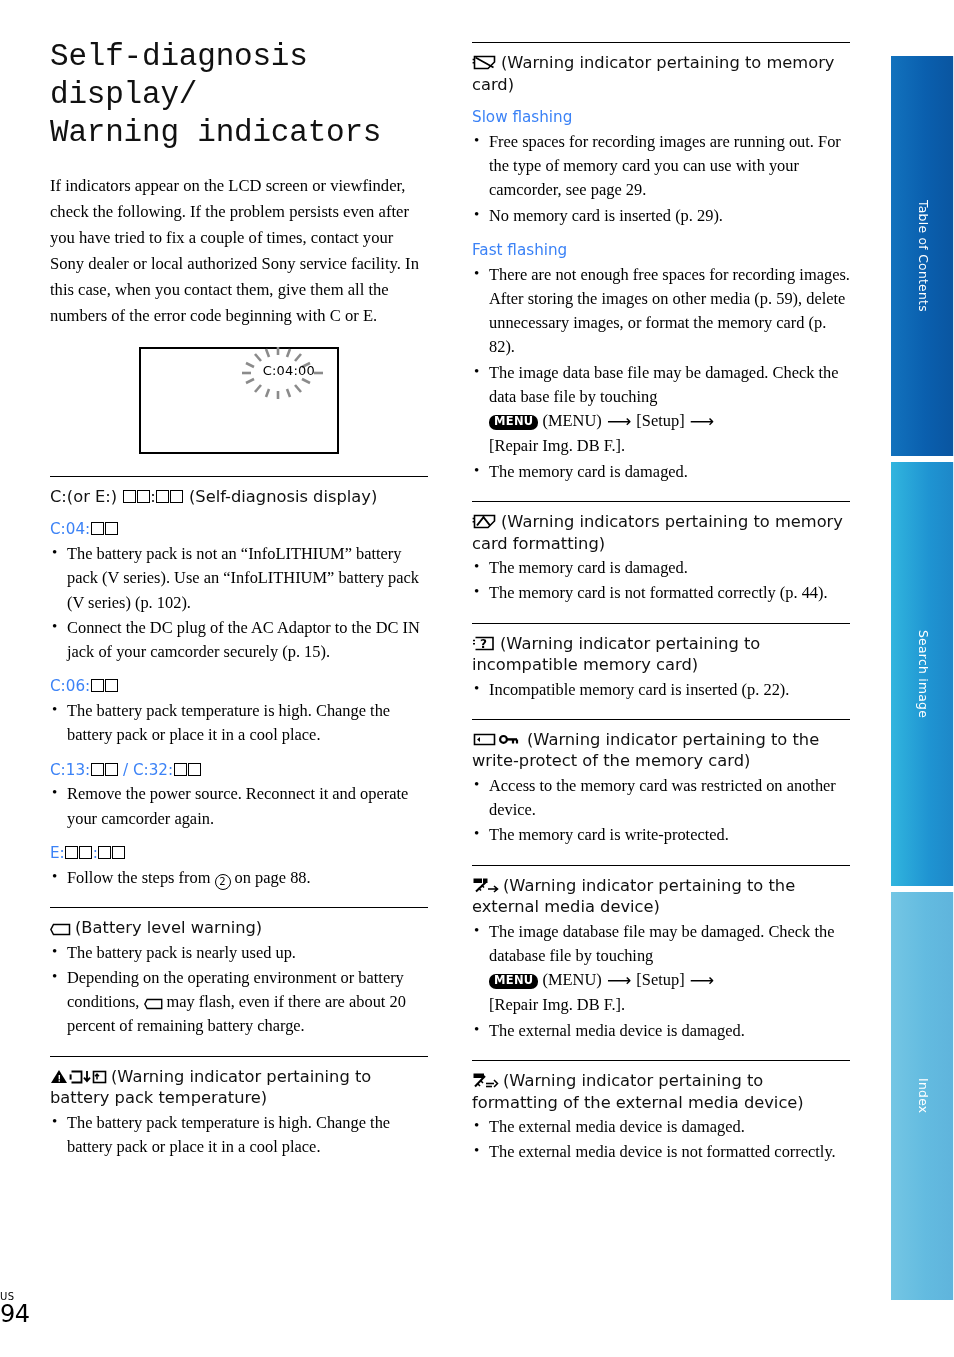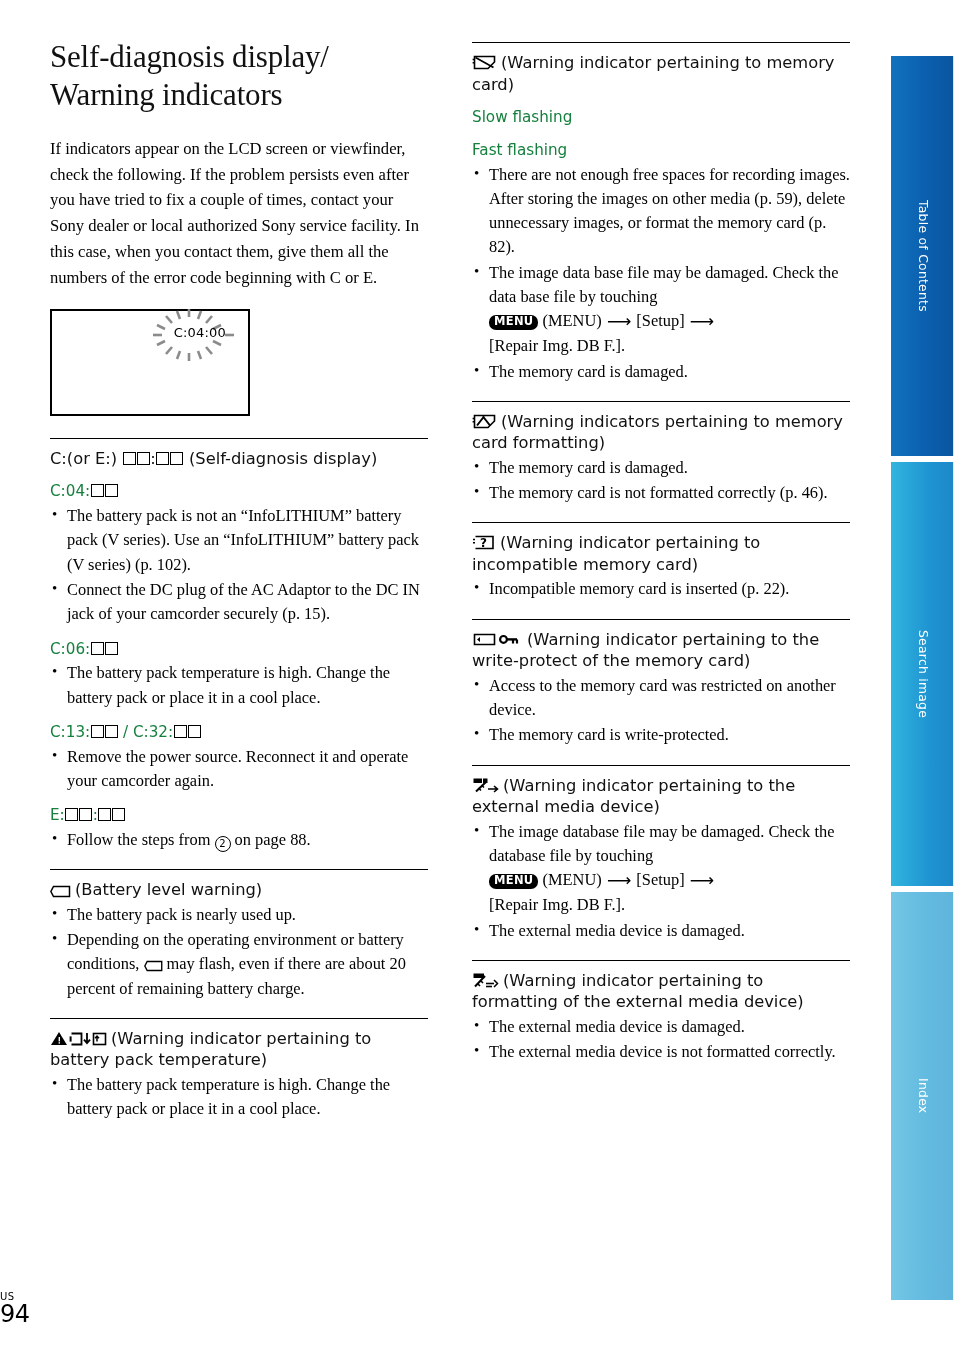--- a/index.html
+++ b/index.html
@@ -20,21 +20,21 @@
   .col {
     position: absolute;
     top: 0;
     width: 378px;
   }
   .col-left  { left: 50px; }
   .col-right { left: 472px; }
 
   
   h1.doc-title {
-    font-family: Liberation Serif, serif;
+    font-family: Liberation Mono, monospace;
     font-weight: 400;
     font-size: 31px;
     line-height: 1.22;
     letter-spacing: -0.2px;
     margin: 0;
     padding-top: 38px;
     color: #111;
   }
 
   p.intro {
@@ -60,21 +60,21 @@
     margin: 9px 0 0 0;
     color: #111;
   }
 
   h3.sub-head {
     font-family: "DejaVu Sans", sans-serif;
     font-weight: 400;
     font-size: 15.2px;
     line-height: 1.3;
     margin: 13px 0 1px 0;
-    color: #15803d;
+    color: #3b82f6;
   }
 
   ul.bullets {
     list-style: none;
     margin: 2px 0 0 0;
     padding: 0;
   }
   ul.bullets > li {
     position: relative;
     padding-left: 17px;
@@ -89,21 +89,21 @@
     top: -1px;
     font-size: 15px;
   }
   .gap-md { height: 17px; }
   .gap-lg { height: 22px; }
 
   
   .lcd-wrap {
     margin: 18px 0 0 0;
     display: flex;
-    justify-content: flex-start;
+    justify-content: center;
   }
   .lcd-box {
     width: 196px; height: 103px;
     border: 2px solid #000;
     position: relative;
     background: #fff;
   }
   .lcd-code {
     position: absolute;
     right: 22px; top: 14px;
@@ -341,20 +341,24 @@
       <span class="ic">
         <svg width="26" height="17" viewBox="0 0 26 17">
           <path d="M2.5 2.5 H22.5 L22.5 8 L16 14.5 H2.5 Z" fill="none" stroke="#000" stroke-width="1.6"></path>
           <path d="M3.5 3.5 L21.5 13.5" stroke="#000" stroke-width="1.7"></path>
           <path d="M0.6 5.6 L2.6 5.6 M0.6 8.8 L2.6 8.8" stroke="#000" stroke-width="1.5"></path>
         </svg>
       </span><span>(Warning indicator pertaining to memory card)</span>
     </h2>
 
     <h3 class="sub-head">Slow flashing</h3>
+    <ul class="bullets">
+      <li>Free spaces for recording images are running out. For the type of memory card you can use with your camcorder, see page 29.</li>
+      <li>No memory card is inserted (p. 29).</li>
+    </ul>
 
     <h3 class="sub-head">Fast flashing</h3>
     <ul class="bullets">
       <li>There are not enough free spaces for recording images. After storing the images on other media (p. 59), delete unnecessary images, or format the memory card (p. 82).</li>
       <li>The image data base file may be damaged. Check the data base file by touching<br>
         <span class="menu-badge">MENU</span>
         <span>(MENU)</span>
         <span class="arrow">⟶</span>
         <span>[Setup]</span>
         <span class="arrow">⟶</span><br>
@@ -370,21 +374,21 @@
       <span class="ic">
         <svg width="26" height="17" viewBox="0 0 26 17">
           <path d="M2.5 2.5 H22.5 L22.5 8 L16 14.5 H2.5 Z" fill="none" stroke="#000" stroke-width="1.6"></path>
           <path d="M5 12.5 L12 3.5 M11 3.5 L18 12.5" stroke="#000" stroke-width="2"></path>
           <path d="M0.6 5.6 L2.6 5.6 M0.6 8.8 L2.6 8.8" stroke="#000" stroke-width="1.5"></path>
         </svg>
       </span><span>(Warning indicators pertaining to memory card formatting)</span>
     </h2>
     <ul class="bullets">
       <li>The memory card is damaged.</li>
-      <li>The memory card is not formatted correctly (p. 46).</li>
+      <li>The memory card is not formatted correctly (p. 44).</li>
     </ul>
 
     <div class="gap-md"></div>
     <hr class="rule">
 
     <h2 class="sec-head">
       <span class="ic">
         <svg width="25" height="17" viewBox="0 0 25 17">
           <path d="M3.5 2.5 H21 V14.5 H3.5" fill="none" stroke="#000" stroke-width="1.6"></path>
           <text x="8" y="13" font-family="DejaVu Sans, sans-serif" font-size="12" font-weight="700">?</text>

